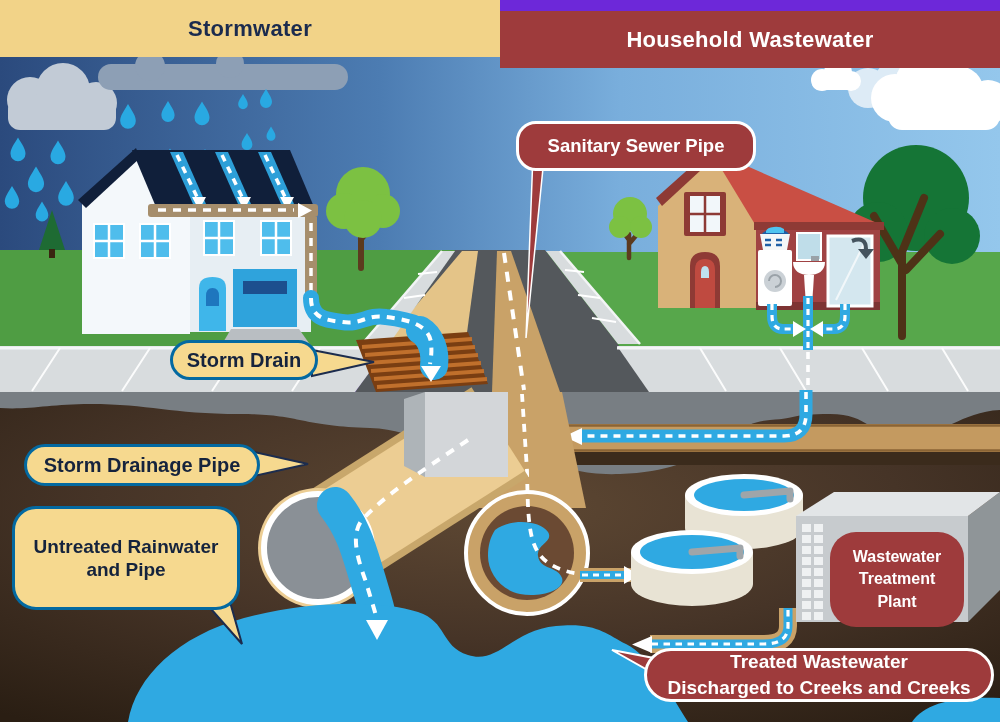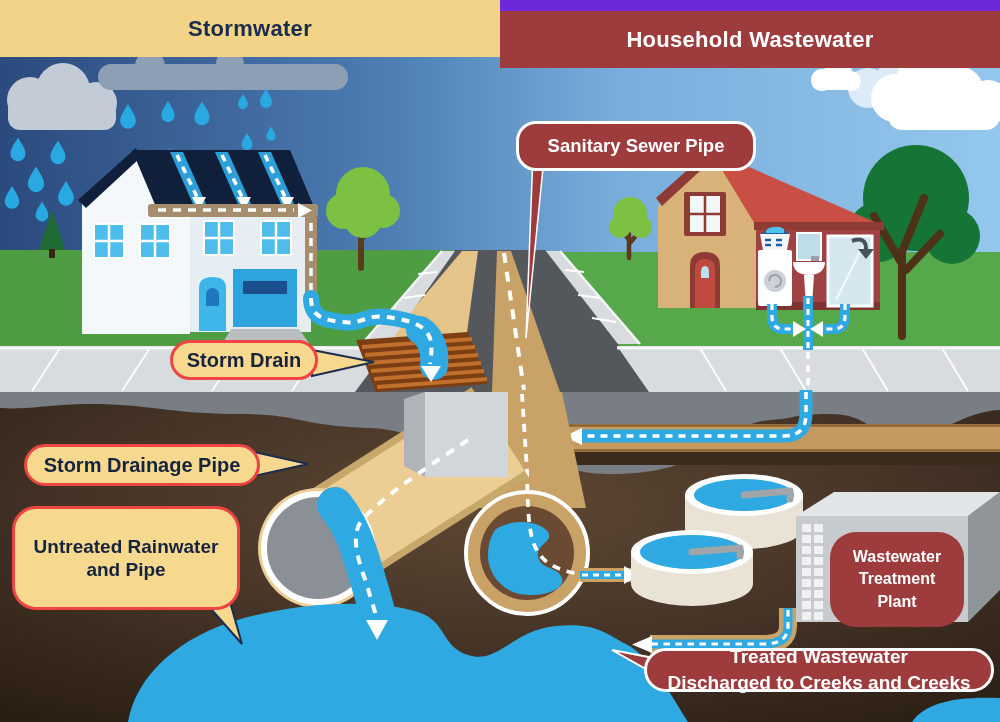--- a/index.html
+++ b/index.html
@@ -11,28 +11,28 @@
   .hdr{
     position:absolute;top:0;height:57px;display:flex;align-items:center;justify-content:center;
     font-weight:bold;font-size:22px;letter-spacing:.3px;
   }
   .hdr-left{left:0;width:500px;background:#F2D388;color:#1B2B4E;}
   .hdr-right{left:500px;width:500px;background:#9E3B3C;color:#FFFFFF;margin-top:11px;}
   .callout{
     position:absolute;display:flex;flex-direction:column;align-items:center;justify-content:center;
     text-align:center;font-weight:bold;box-sizing:border-box;line-height:1.22;
   }
-  .c-yellow{background:#F6D98F;border:3px solid #ef4444;color:#15233D;}
+  .c-yellow{background:#F6D98F;border:3px solid #0369a1;color:#15233D;}
   .c-red{background:#9E3B3C;border:3px solid #FFFFFF;color:#FFFFFF;}
   .c-red-plain{background:#9E3B3C;color:#FFFFFF;}
   #cb-storm-drain{left:170px;top:340px;width:148px;height:40px;border-radius:20px;font-size:20px;}
   #cb-drainage{left:24px;top:444px;width:236px;height:42px;border-radius:21px;font-size:20px;}
   #cb-untreated{left:12px;top:506px;width:228px;height:104px;border-radius:24px;font-size:19px;}
   #cb-sanitary{left:516px;top:93px;width:240px;height:50px;border-radius:20px;font-size:18.5px;margin-top:28px;}
-  #cb-treated{left:644px;top:648px;width:350px;height:44px;border-radius:29px;font-size:19px;line-height:1.35;text-align:center;}
+  #cb-treated{left:644px;top:648px;width:350px;height:54px;border-radius:29px;font-size:19px;line-height:1.35;text-align:center;}
   #cb-wwtp{left:830px;top:532px;width:134px;height:95px;border-radius:26px;font-size:16px;line-height:1.4;}
 </style>
 </head>
 <body>
 
 <div class="stage">
 
 <svg class="scene" viewBox="0 0 1000 722" xmlns="http://www.w3.org/2000/svg">
   <defs>
     <linearGradient id="skyGrad" x1="0" y1="0" x2="1" y2="0">

